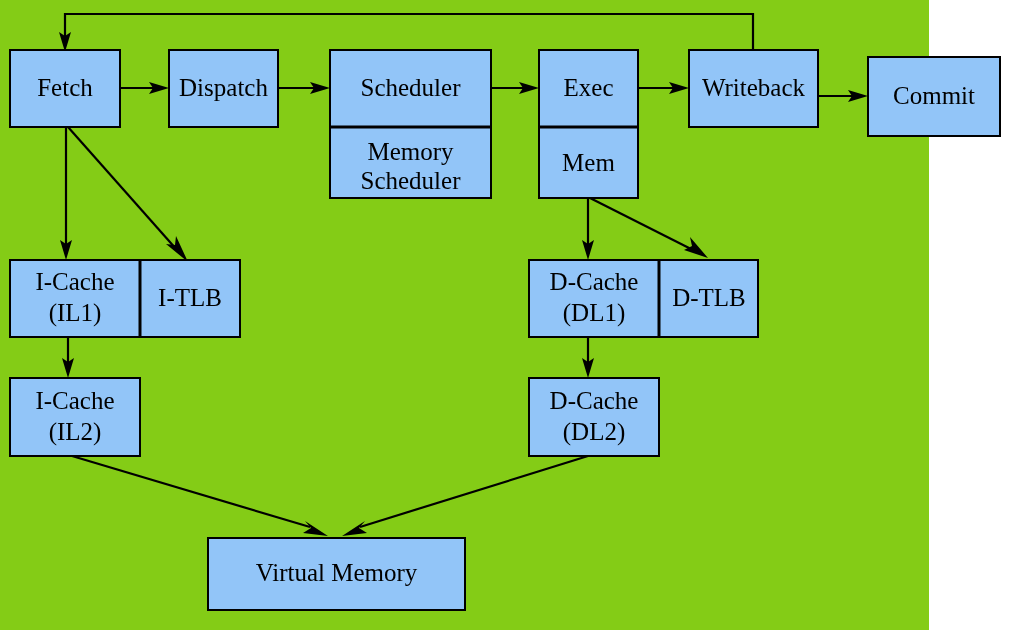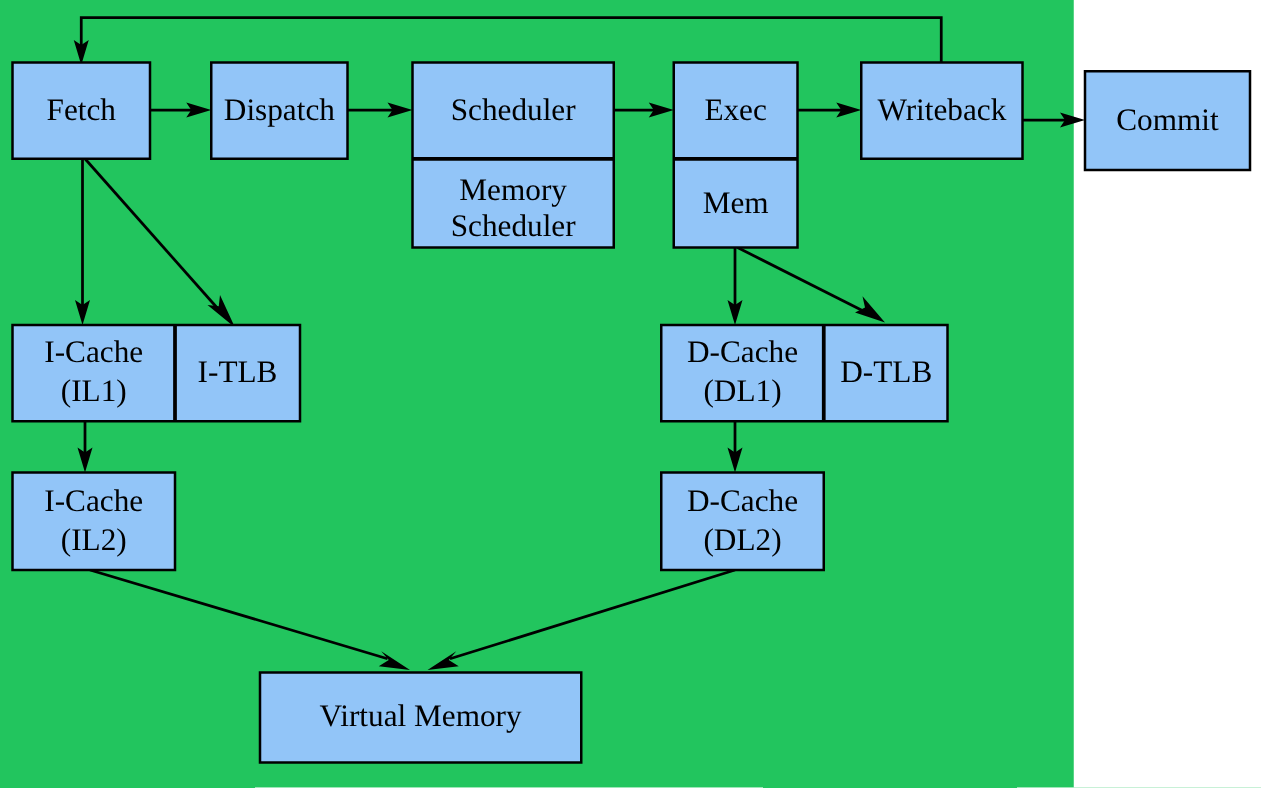--- a/index.html
+++ b/index.html
@@ -8,23 +8,23 @@
     background: #ffffff;
   }
   body {
     width: 1009px;
     height: 630px;
     overflow: hidden;
     font-family: "Liberation Serif", "DejaVu Serif", serif;
   }
   #diagram-root {
     position: relative;
-    width: 859px;
+    width: 929px;
     height: 630px;
-    background: #22c55e;
+    background: #84cc16;
   }
   svg#diagram-svg {
     display: block;
     width: 1009px;
     height: 630px;
   }
   .node-rect {
     fill: #92c5f8;
     stroke: #000000;
     stroke-width: 2;

